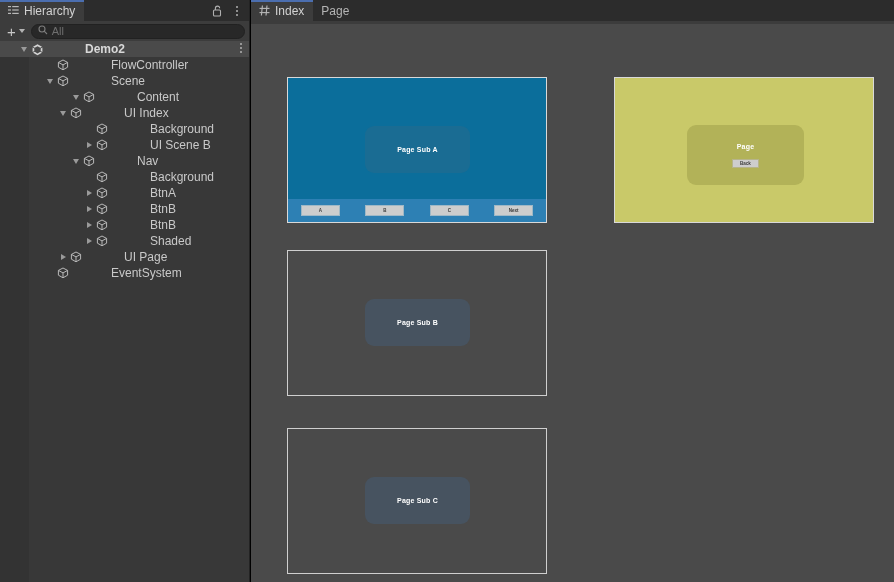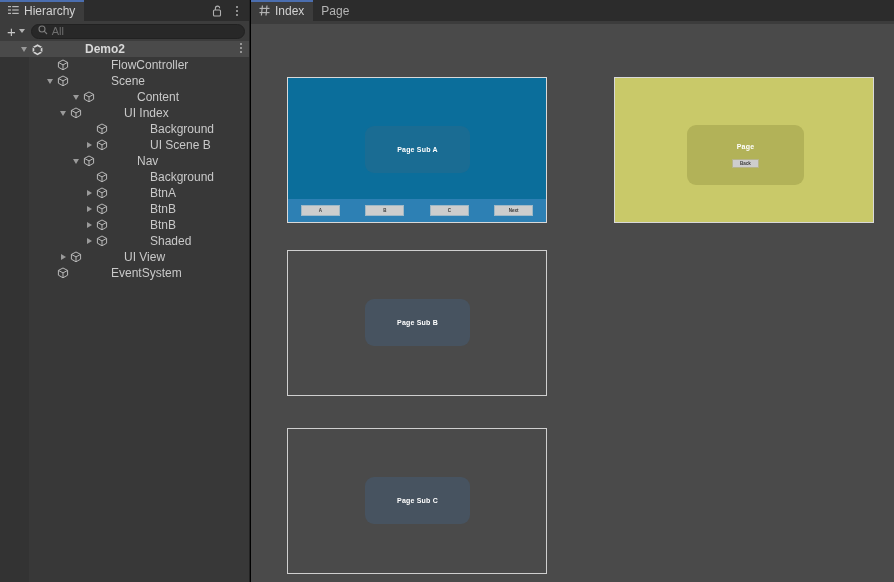--- a/index.html
+++ b/index.html
@@ -568,21 +568,21 @@
             <span class="twisty">
               <span class="tri-right"></span>
             </span>
             <span class="go-icon">
               <svg width="12" height="12" viewBox="0 0 12 12">
                 <path d="M6 1 L10.6 3.4 V8.2 L6 10.8 L1.4 8.2 V3.4 Z" fill="none" stroke="#b8b8b8" stroke-width="1"></path>
                 <path d="M1.4 3.4 L6 5.9 L10.6 3.4" fill="none" stroke="#b8b8b8" stroke-width="1"></path>
                 <line x1="6" y1="5.9" x2="6" y2="10.8" stroke="#b8b8b8" stroke-width="1"></line>
               </svg>
             </span>
-            <span class="row-label">UI View</span>
+            <span class="row-label">UI Page</span>
           </div>
           <div class="row">
             <span class="indent" style="width: 44px; flex: 0 0 44px;"></span>
             <span class="twisty"></span>
             <span class="go-icon">
               <svg width="12" height="12" viewBox="0 0 12 12">
                 <path d="M6 1 L10.6 3.4 V8.2 L6 10.8 L1.4 8.2 V3.4 Z" fill="none" stroke="#b8b8b8" stroke-width="1"></path>
                 <path d="M1.4 3.4 L6 5.9 L10.6 3.4" fill="none" stroke="#b8b8b8" stroke-width="1"></path>
                 <line x1="6" y1="5.9" x2="6" y2="10.8" stroke="#b8b8b8" stroke-width="1"></line>
               </svg>

